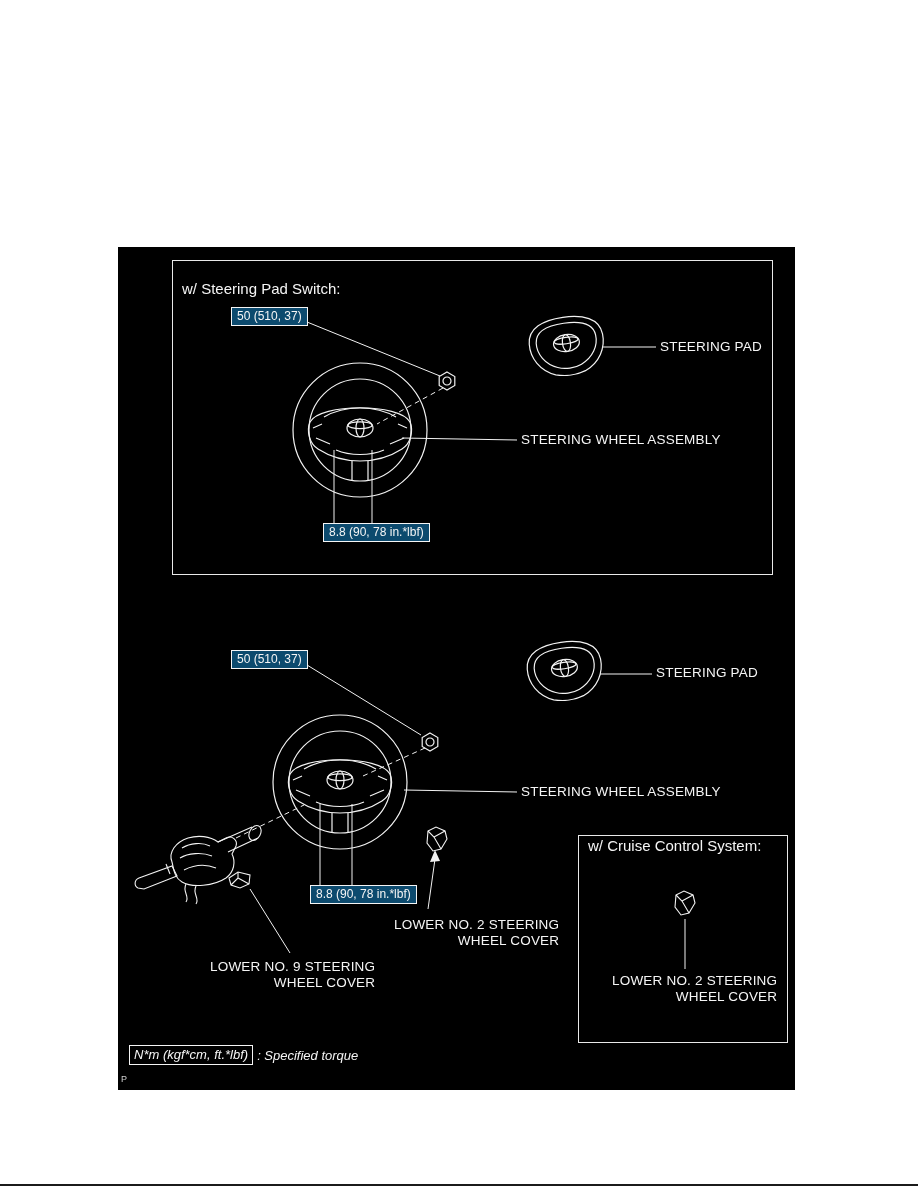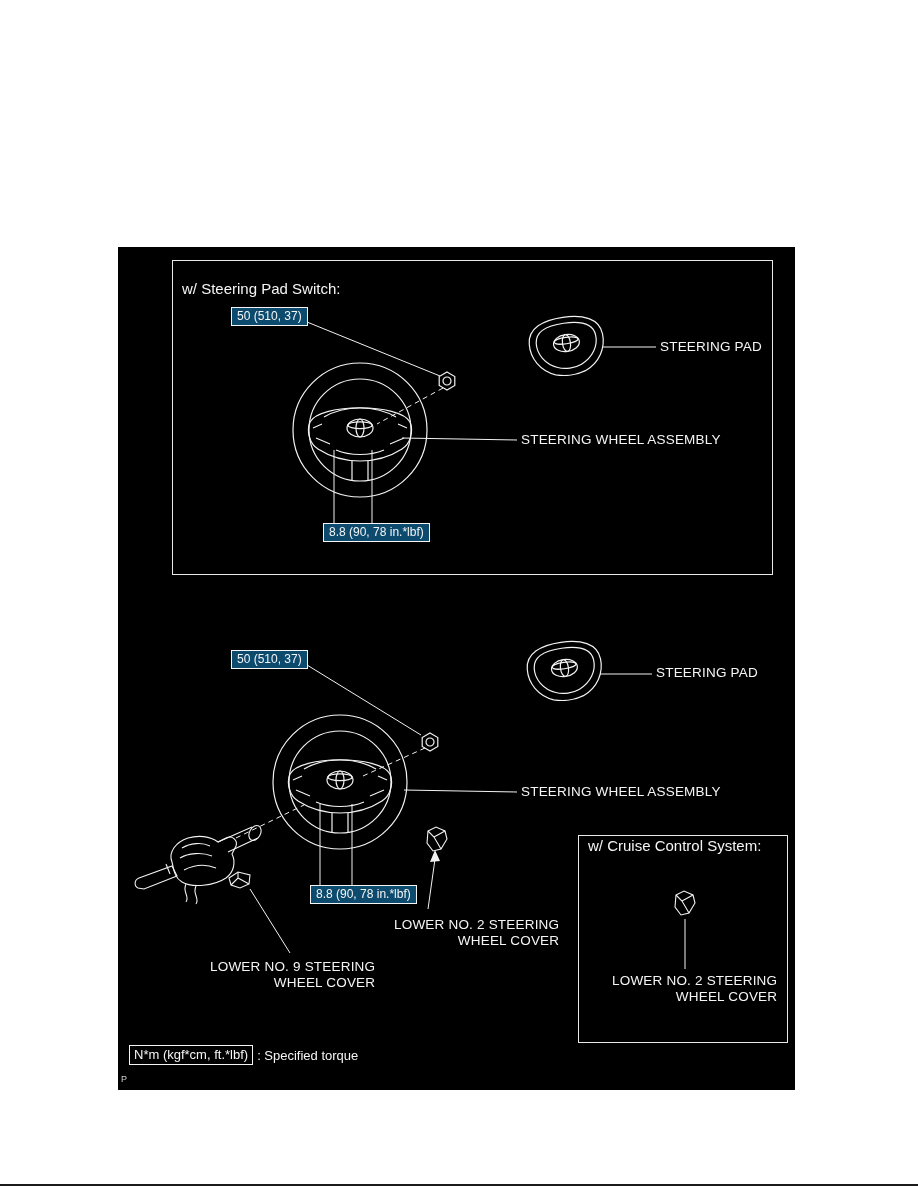--- a/index.html
+++ b/index.html
@@ -4,21 +4,21 @@
 <style>
   * { margin:0; padding:0; box-sizing:border-box; }
   html,body { width:918px; height:1188px; background:#ffffff; font-family:"Liberation Sans", sans-serif; }
   body { position:relative; overflow:hidden; }
   .diagram { position:absolute; left:118px; top:247px; width:677px; height:843px; background:#000; color:#fff; }
   .art { position:absolute; left:0; top:0; }
   .inset { position:absolute; border:1px solid #e9e9e9; }
   .title { position:absolute; font-size:15px; color:#f5f5f5; white-space:nowrap; }
   .label { position:absolute; font-size:13.5px; color:#f5f5f5; white-space:pre-line; line-height:16px; letter-spacing:.2px;text-align:right; }
   .torque { position:absolute; border:1px solid #f5f5f5; background:#0c4a6e; color:#f5f5f5; font-size:12px; padding:1px 5px 2px; white-space:nowrap; }
-  .legend { position:absolute; left:11px; top:798px; font-size:13px; color:#f5f5f5; display:flex; align-items:center; gap:4px; white-space:nowrap; }
+  .legend { position:absolute; left:11px; top:798px; font-size:13px; color:#f5f5f5; display:flex; align-items:center; gap:4px; white-space:nowrap;font-style:italic; }
   .legend .box { border:1px solid #f5f5f5; padding:1px 4px 2px; }
   .corner { position:absolute; left:3px; top:827px; font-size:9px; color:#cfcfcf; }
   .bottom-rule { position:absolute; left:0; top:1184px; width:918px; height:2px; background:#1b1b1b; }
 </style>
 </head>
 <body>
 
 <div class="diagram">
 
   <div class="inset" style="left:54px;top:13px;width:601px;height:315px"></div>

